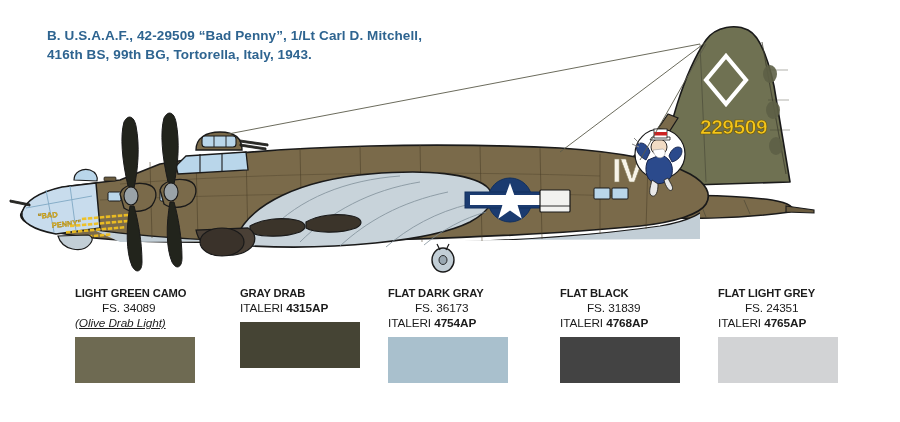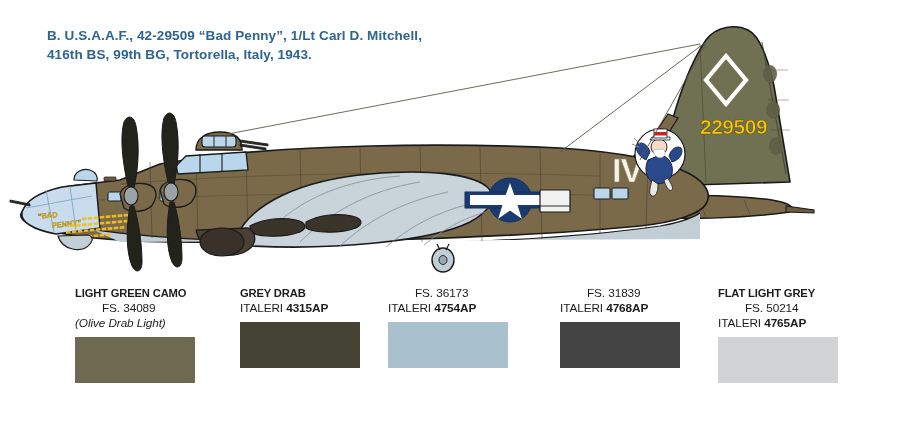--- a/index.html
+++ b/index.html
@@ -78,20 +78,21 @@
     letter-spacing: -0.1px;
   }
   .sw-brand b { font-weight: bold; }
   .sw-alt {
     font-size: 11.8px;
     font-style: italic;
     color: #1b1b1b;
     white-space: nowrap;
     line-height: 15px;
     letter-spacing: -0.1px;
+    text-decoration: underline;
   }
   .sw-chip {
     margin-top: 6px;
     width: 120px;
     height: 46px;
   }
 </style>
 </head>
 <body>
 
@@ -370,37 +371,39 @@
 <div id="legend">
 
   <div class="swatch-col" style="left:75px;">
     <div class="sw-name">LIGHT GREEN CAMO</div>
     <div class="sw-fs">FS. 34089</div>
     <div class="sw-alt">(Olive Drab Light)</div>
     <div class="sw-chip" style="background:#6e6a52;"></div>
   </div>
 
   <div class="swatch-col" style="left:240px;">
-    <div class="sw-name">GREY DRAB</div>
+    <div class="sw-name">GRAY DRAB</div>
     <div class="sw-brand"><span>ITALERI </span><b>4315AP</b></div>
     <div class="sw-chip" style="background:#454434;"></div>
   </div>
 
   <div class="swatch-col" style="left:388px;">
+    <div class="sw-name">FLAT DARK GRAY</div>
     <div class="sw-fs">FS. 36173</div>
     <div class="sw-brand"><span>ITALERI </span><b>4754AP</b></div>
     <div class="sw-chip" style="background:#a9c0cd;"></div>
   </div>
 
   <div class="swatch-col" style="left:560px;">
+    <div class="sw-name">FLAT BLACK</div>
     <div class="sw-fs">FS. 31839</div>
     <div class="sw-brand"><span>ITALERI </span><b>4768AP</b></div>
     <div class="sw-chip" style="background:#434343;"></div>
   </div>
 
   <div class="swatch-col" style="left:718px;">
     <div class="sw-name">FLAT LIGHT GREY</div>
-    <div class="sw-fs">FS. 50214</div>
+    <div class="sw-fs">FS. 24351</div>
     <div class="sw-brand"><span>ITALERI </span><b>4765AP</b></div>
     <div class="sw-chip" style="background:#d2d3d5;"></div>
   </div>
 
 </div>
 
 </body></html>

